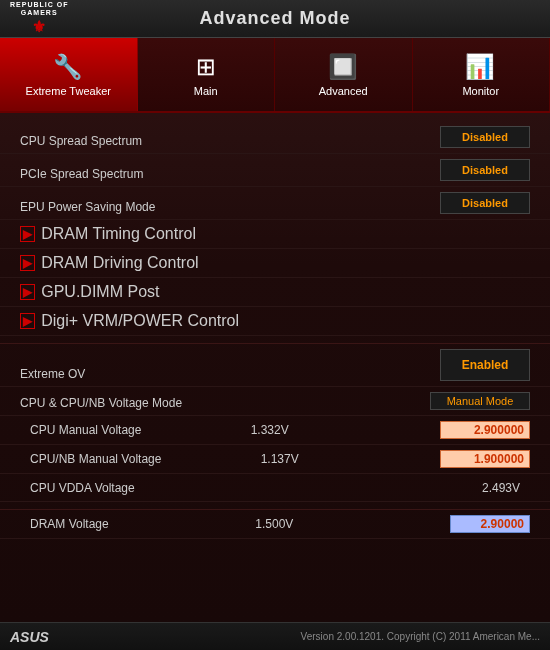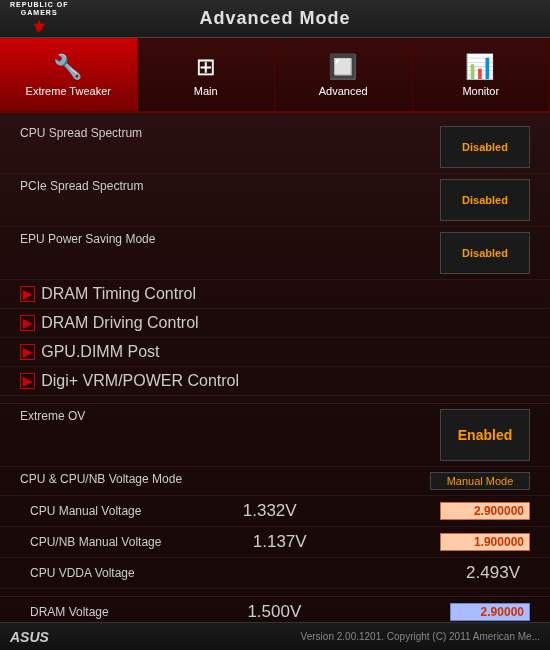--- a/index.html
+++ b/index.html
@@ -86,49 +86,49 @@
     
     .content {
       background: linear-gradient(180deg, #2a1010 0%, #1e0a0a 30%, #180808 100%);
       height: calc(650px - 38px - 75px - 28px);
       overflow-y: auto;
       padding: 8px 0;
     }
 
     .setting-row {
       display: flex;
-      align-items: flex-start;
+      align-items: flex-end;
       justify-content: space-between;
       padding: 5px 20px;
       border-bottom: 1px solid #2a1515;
       min-height: 28px;
     }
 
     .setting-label {
       color: #cccccc;
       font-size: 12px;
     }
 
     .btn-disabled {
       background: #1a1a1a;
       color: #ff9900;
       border: 1px solid #444;
-      padding: 14px 12px;
+      padding: 4px 12px;
       font-size: 11px;
       font-weight: bold;
       cursor: pointer;
       min-width: 90px;
       text-align: center;
     }
     .btn-enabled {
       background: #1a1a1a;
       color: #ff9900;
       border: 1px solid #444;
-      padding: 17px 12px;
-      font-size: 14px;
+      padding: 8px 12px;
+      font-size: 12px;
       font-weight: bold;
       cursor: pointer;
       min-width: 90px;
       text-align: center;
     }
     .btn-manual {
       background: #1a1a1a;
       color: #ff9900;
       border: 1px solid #444;
       padding: 2px 12px;
@@ -182,21 +182,21 @@
       border: 1px solid #6688cc;
       padding: 1px 5px;
       font-size: 12px;
       font-weight: bold;
       width: 80px;
       text-align: right;
     }
 
     .value-text {
       color: #cccccc;
-      font-size: 17px;
+      font-size: 12px;
       margin-right: 10px;
     }
 
     .row-with-value {
       display: flex;
       align-items: center;
       justify-content: space-between;
       padding: 5px 20px 5px 30px;
       border-bottom: 1px solid #2a1515;
       min-height: 28px;

